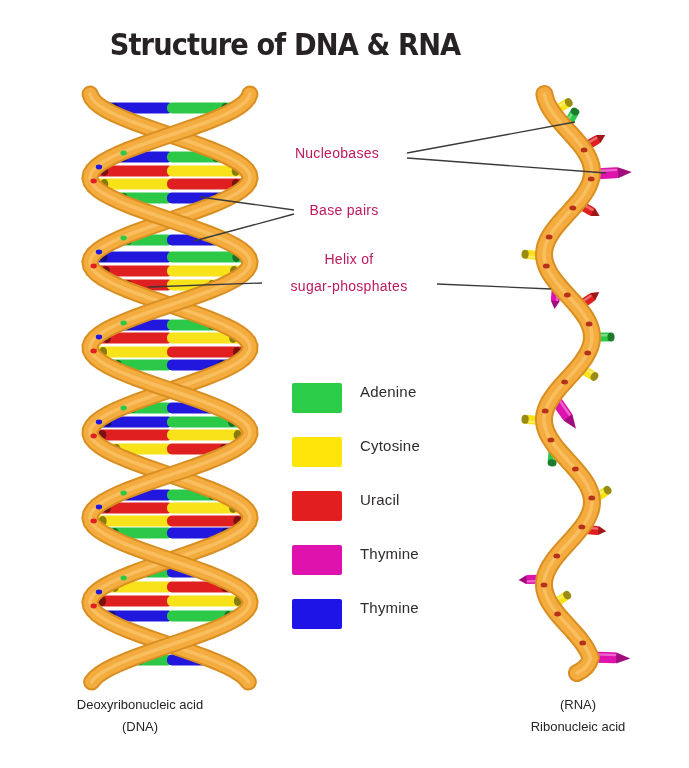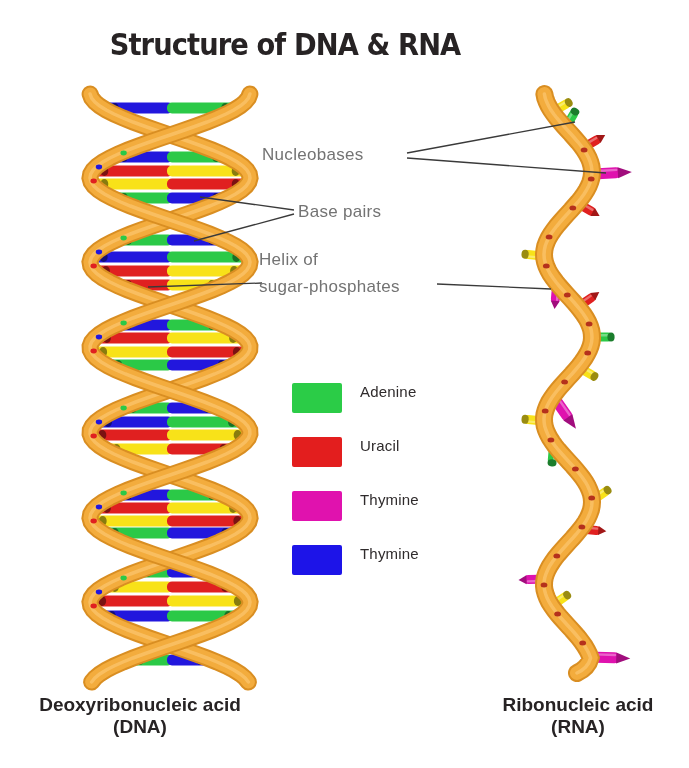--- a/index.html
+++ b/index.html
@@ -8,29 +8,29 @@
     font-family:"Liberation Sans",sans-serif;overflow:hidden;
   }
   .abs{position:absolute;}
   .title{
     left:75px;top:26px;width:420px;text-align:center;white-space:nowrap;
     font-family:"DejaVu Sans",sans-serif;font-weight:bold;font-size:31px;
     letter-spacing:-1px;color:#272324;transform:scaleX(0.88);transform-origin:center;
     z-index:3;
   }
   .ann{
-    color:#737373;font-size:17px;letter-spacing:.3px;z-index:3;text-align:left;
+    color:#be185d;font-size:14px;letter-spacing:.3px;z-index:3;text-align:center;
   }
   #diagram{position:absolute;left:0;top:0;z-index:1;}
   .legend{left:292px;top:383px;z-index:3;}
   .legend-row{display:flex;height:30px;margin-bottom:24px;}
   .swatch{width:50px;height:30px;border-radius:2px;flex:0 0 auto;}
   .legend-label{margin-left:18px;font-size:15px;color:#2f2b2c;letter-spacing:.2px;}
   .footer-label{
-    font-family:"Liberation Sans",sans-serif;font-weight:bold;font-size:19px;
+    font-family:"Liberation Sans",sans-serif;font-weight:normal;font-size:13px;
     color:#272324;text-align:center;line-height:22px;z-index:3;
   }
 </style>
 </head>
 <body>
 
 <div class="abs title">Structure of DNA &amp; RNA</div>
 
 <svg id="diagram" width="689" height="768" viewBox="0 0 689 768">
   <g>
@@ -380,34 +380,38 @@
   <div>Helix of</div>
   <div>sugar-phosphates</div>
 </div>
 
 <div class="abs legend">
     <div class="legend-row">
       <div class="swatch" style="background: rgb(43, 204, 71);"></div>
       <span class="legend-label">Adenine</span>
     </div>
     <div class="legend-row">
+      <div class="swatch" style="background: rgb(255, 229, 10);"></div>
+      <span class="legend-label">Cytosine</span>
+    </div>
+    <div class="legend-row">
       <div class="swatch" style="background: rgb(227, 30, 30);"></div>
       <span class="legend-label">Uracil</span>
     </div>
     <div class="legend-row">
       <div class="swatch" style="background: rgb(224, 18, 174);"></div>
       <span class="legend-label">Thymine</span>
     </div>
     <div class="legend-row">
       <div class="swatch" style="background: rgb(29, 20, 232);"></div>
       <span class="legend-label">Thymine</span>
     </div>
   </div>
 
 <div class="abs footer-label" style="left:30px;top:694px;width:220px;">
   <div>Deoxyribonucleic acid</div>
   <div>(DNA)</div>
 </div>
 
 <div class="abs footer-label" style="left:468px;top:694px;width:220px;">
+  <div>(RNA)</div>
   <div>Ribonucleic acid</div>
-  <div>(RNA)</div>
 </div>
 
 </body></html>

